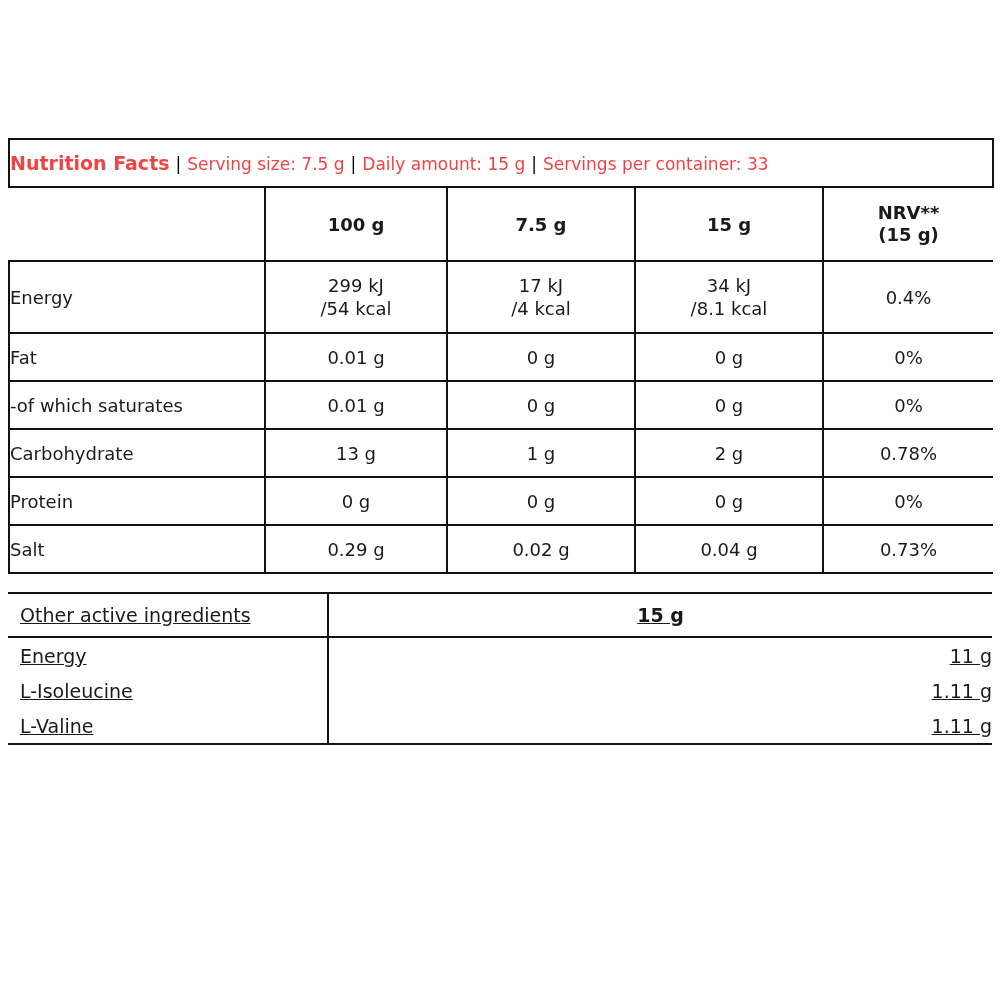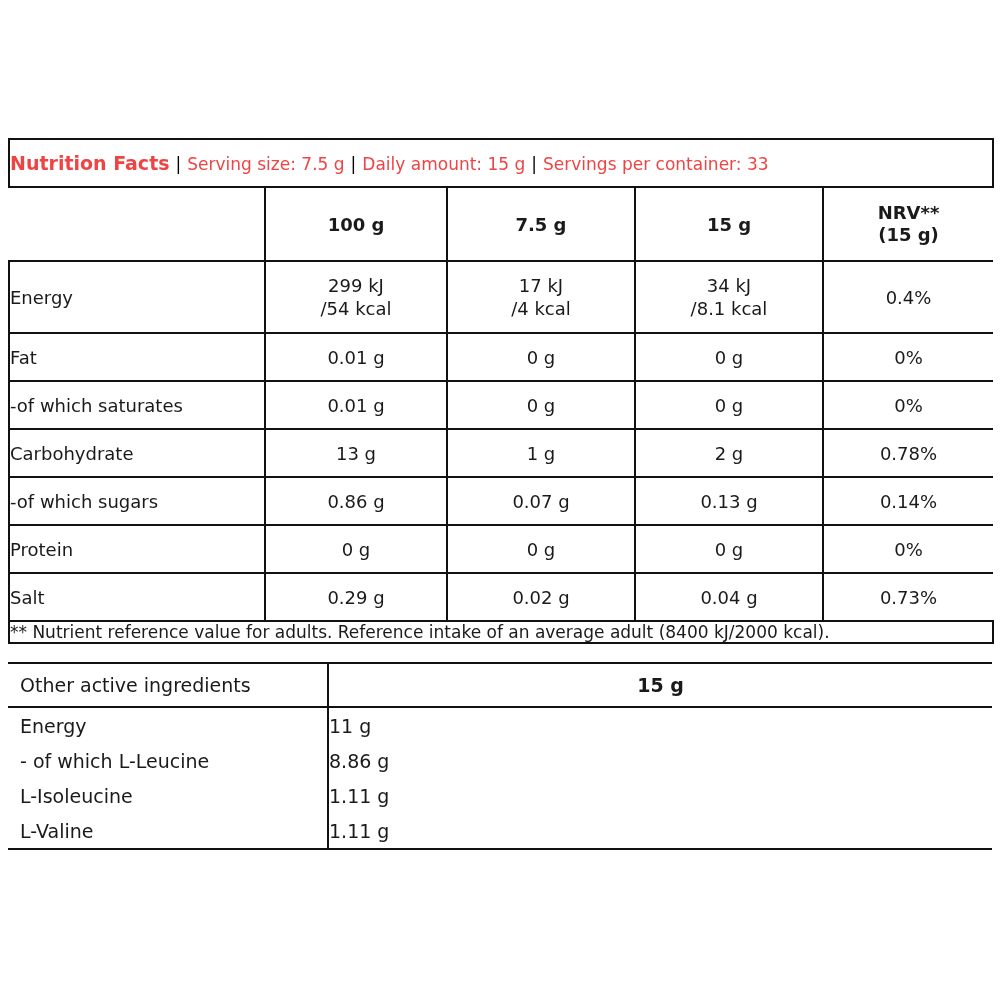--- a/index.html
+++ b/index.html
@@ -102,20 +102,21 @@
   }
 
   
   .spacer { height: 18px; }
 
   table.other {
     border-collapse: collapse;
     width: 984px;
     table-layout: fixed;
     margin-top: 0;
+    text-decoration: underline;
   }
   table.other td {
     border: 2px solid #111;
     padding: 0;
     font-size: 19px;
   }
   table.other td.oi-head-l {
     border-left: none;
     text-align: left;
     padding-left: 12px;
@@ -133,21 +134,21 @@
     border-top: none;
     border-bottom: none;
     text-align: left;
     padding-left: 12px;
     height: 35px;
   }
   table.other td.oi-r {
     border-right: none;
     border-top: none;
     border-bottom: none;
-    text-align: left;
+    text-align: right;
     height: 35px;
   }
   table.other tr.oi-last td.oi-l,
   table.other tr.oi-last td.oi-r {
     border-bottom: 2px solid #111;
   }
   .indent-1 { padding-left: 12px; }
   .indent-2 { padding-left: 110px; }
 </style>
 </head>
@@ -215,71 +216,57 @@
       </tr>
 
       <tr>
         <td class="label">Carbohydrate</td>
         <td class="val">13 g</td>
         <td class="val">1 g</td>
         <td class="val">2 g</td>
         <td class="val last">0.78%</td>
       </tr>
 
-      <tr>
-        <td class="label">-of which sugars</td>
-        <td class="val">0.86 g</td>
-        <td class="val">0.07 g</td>
-        <td class="val">0.13 g</td>
-        <td class="val last">0.14%</td>
-      </tr>
 
       <tr>
         <td class="label">Protein</td>
         <td class="val">0 g</td>
         <td class="val">0 g</td>
         <td class="val">0 g</td>
         <td class="val last">0%</td>
       </tr>
 
       <tr>
         <td class="label">Salt</td>
         <td class="val">0.29 g</td>
         <td class="val">0.02 g</td>
         <td class="val">0.04 g</td>
         <td class="val last">0.73%</td>
       </tr>
 
-      <tr class="foot-row">
-        <td colspan="5">** Nutrient reference value for adults. Reference intake of an average adult (8400 kJ/2000 kcal).</td>
-      </tr>
     </tbody>
   </table>
 
   <div class="spacer"></div>
 
   <table class="other">
     <colgroup>
       <col style="width:320px">
       <col style="width:664px">
     </colgroup>
     <tbody>
       <tr>
         <td class="oi-head-l">Other active ingredients</td>
         <td class="oi-head-r">15 g</td>
       </tr>
       <tr>
         <td class="oi-l indent-1">Energy</td>
         <td class="oi-r">11 g</td>
       </tr>
       <tr>
-        <td class="oi-l indent-1">- of which L-Leucine</td>
-        <td class="oi-r">8.86 g</td>
-      </tr>
-      <tr>
         <td class="oi-l indent-2">L-Isoleucine</td>
         <td class="oi-r">1.11 g</td>
       </tr>
       <tr class="oi-last">
         <td class="oi-l indent-2">L-Valine</td>
         <td class="oi-r">1.11 g</td>
       </tr>
     </tbody>
   </table>
 

